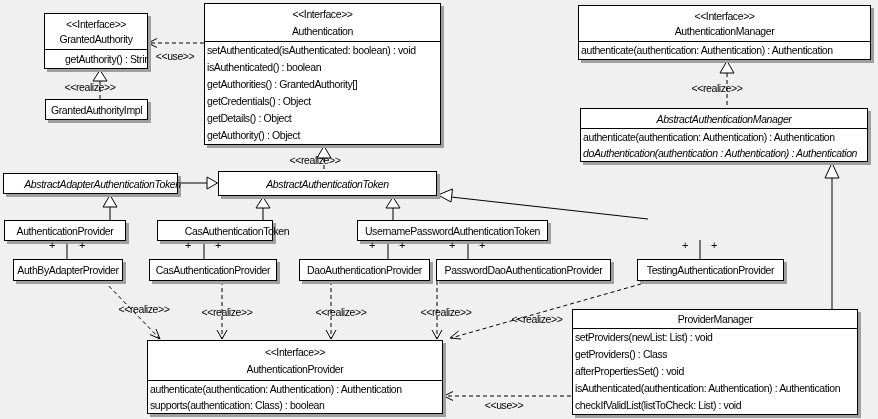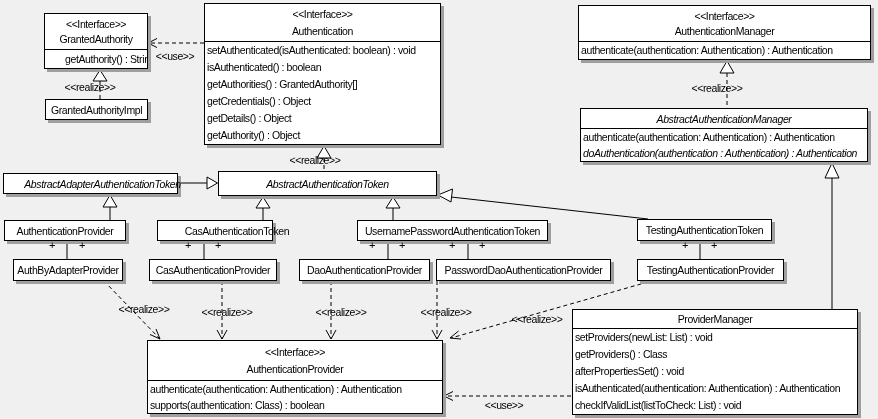--- a/index.html
+++ b/index.html
@@ -196,23 +196,20 @@
   </div>
 
   <div class="uml-box name-only" style="left:157px;top:220px;width:116px;height:21px;padding-left:44px;">
     <span class="cname">CasAuthenticationToken</span>
   </div>
 
   <div class="uml-box name-only" style="left:357px;top:220px;width:191px;height:21px;">
     <span class="cname">UsernamePasswordAuthenticationToken</span>
   </div>
 
-  <div class="uml-box name-only" style="left:637px;top:219px;width:135px;height:22px;">
-    <span class="cname">TestingAuthenticationToken</span>
-  </div>
 
   <div class="uml-box name-only" style="left:13px;top:259px;width:110px;height:22px;">
     <span class="cname">AuthByAdapterProvider</span>
   </div>
 
   <div class="uml-box name-only" style="left:149px;top:259px;width:128px;height:22px;">
     <span class="cname">CasAuthenticationProvider</span>
   </div>
 
   <div class="uml-box name-only" style="left:299px;top:259px;width:131px;height:22px;">

